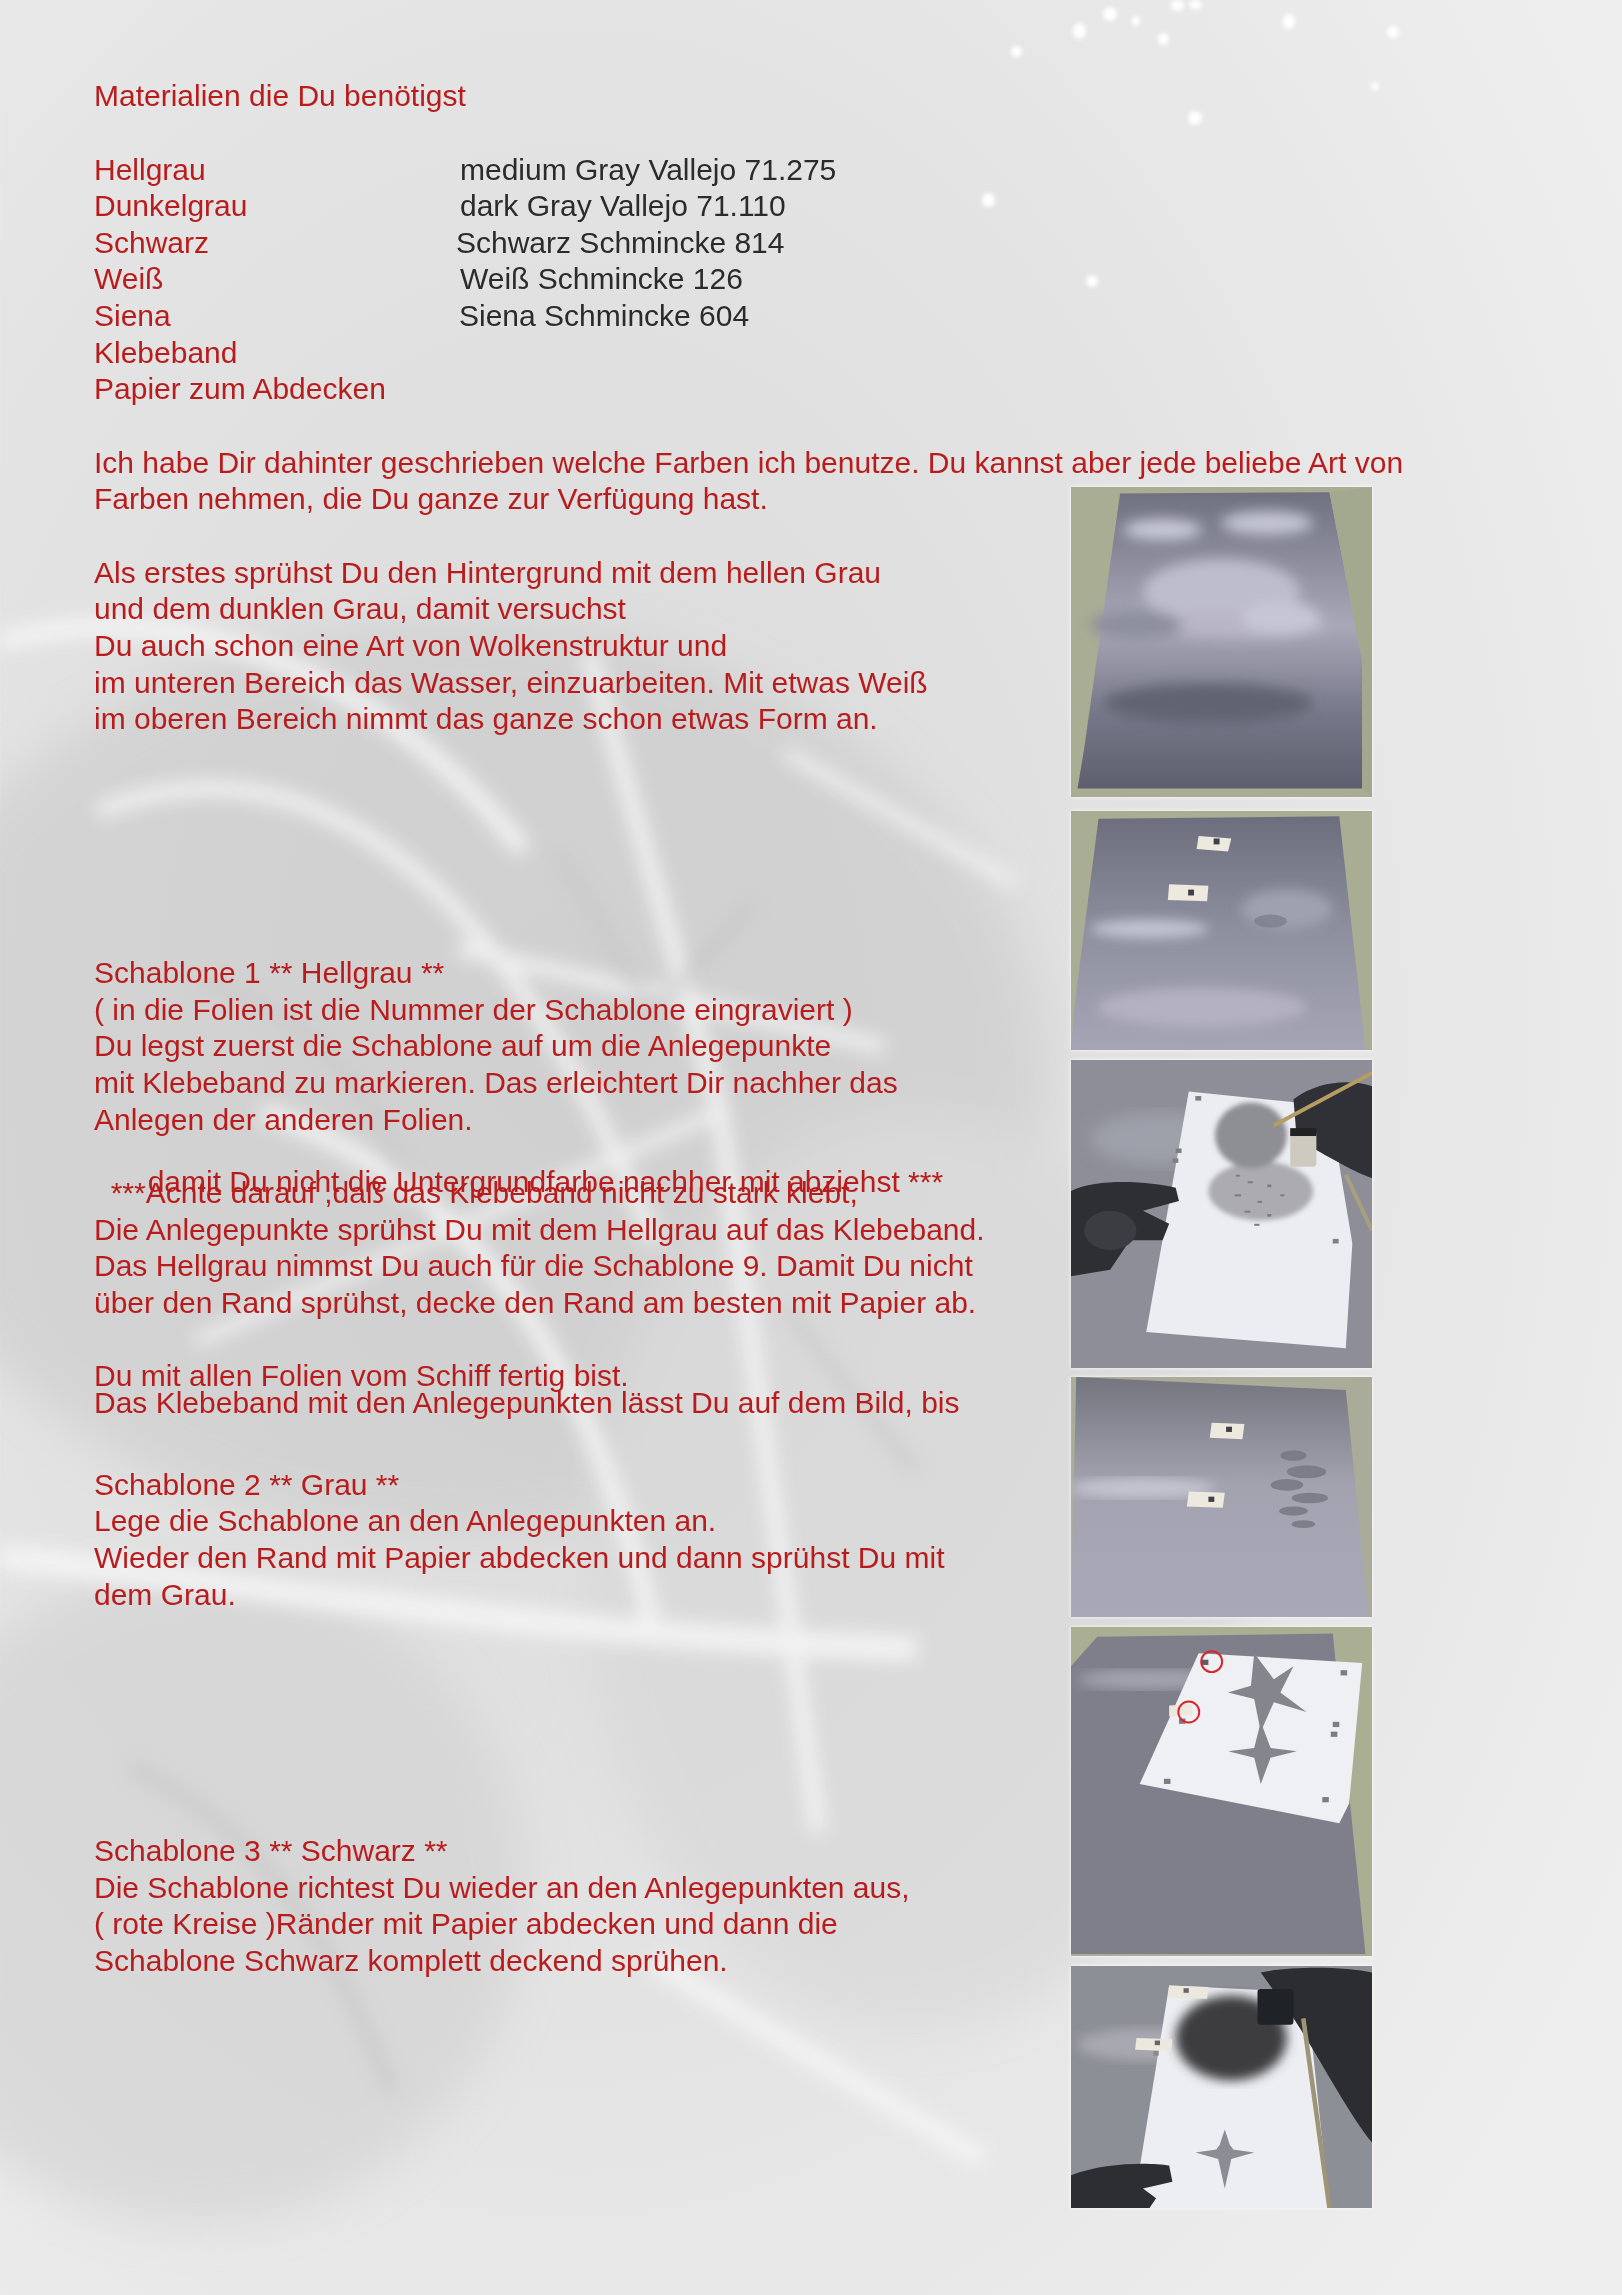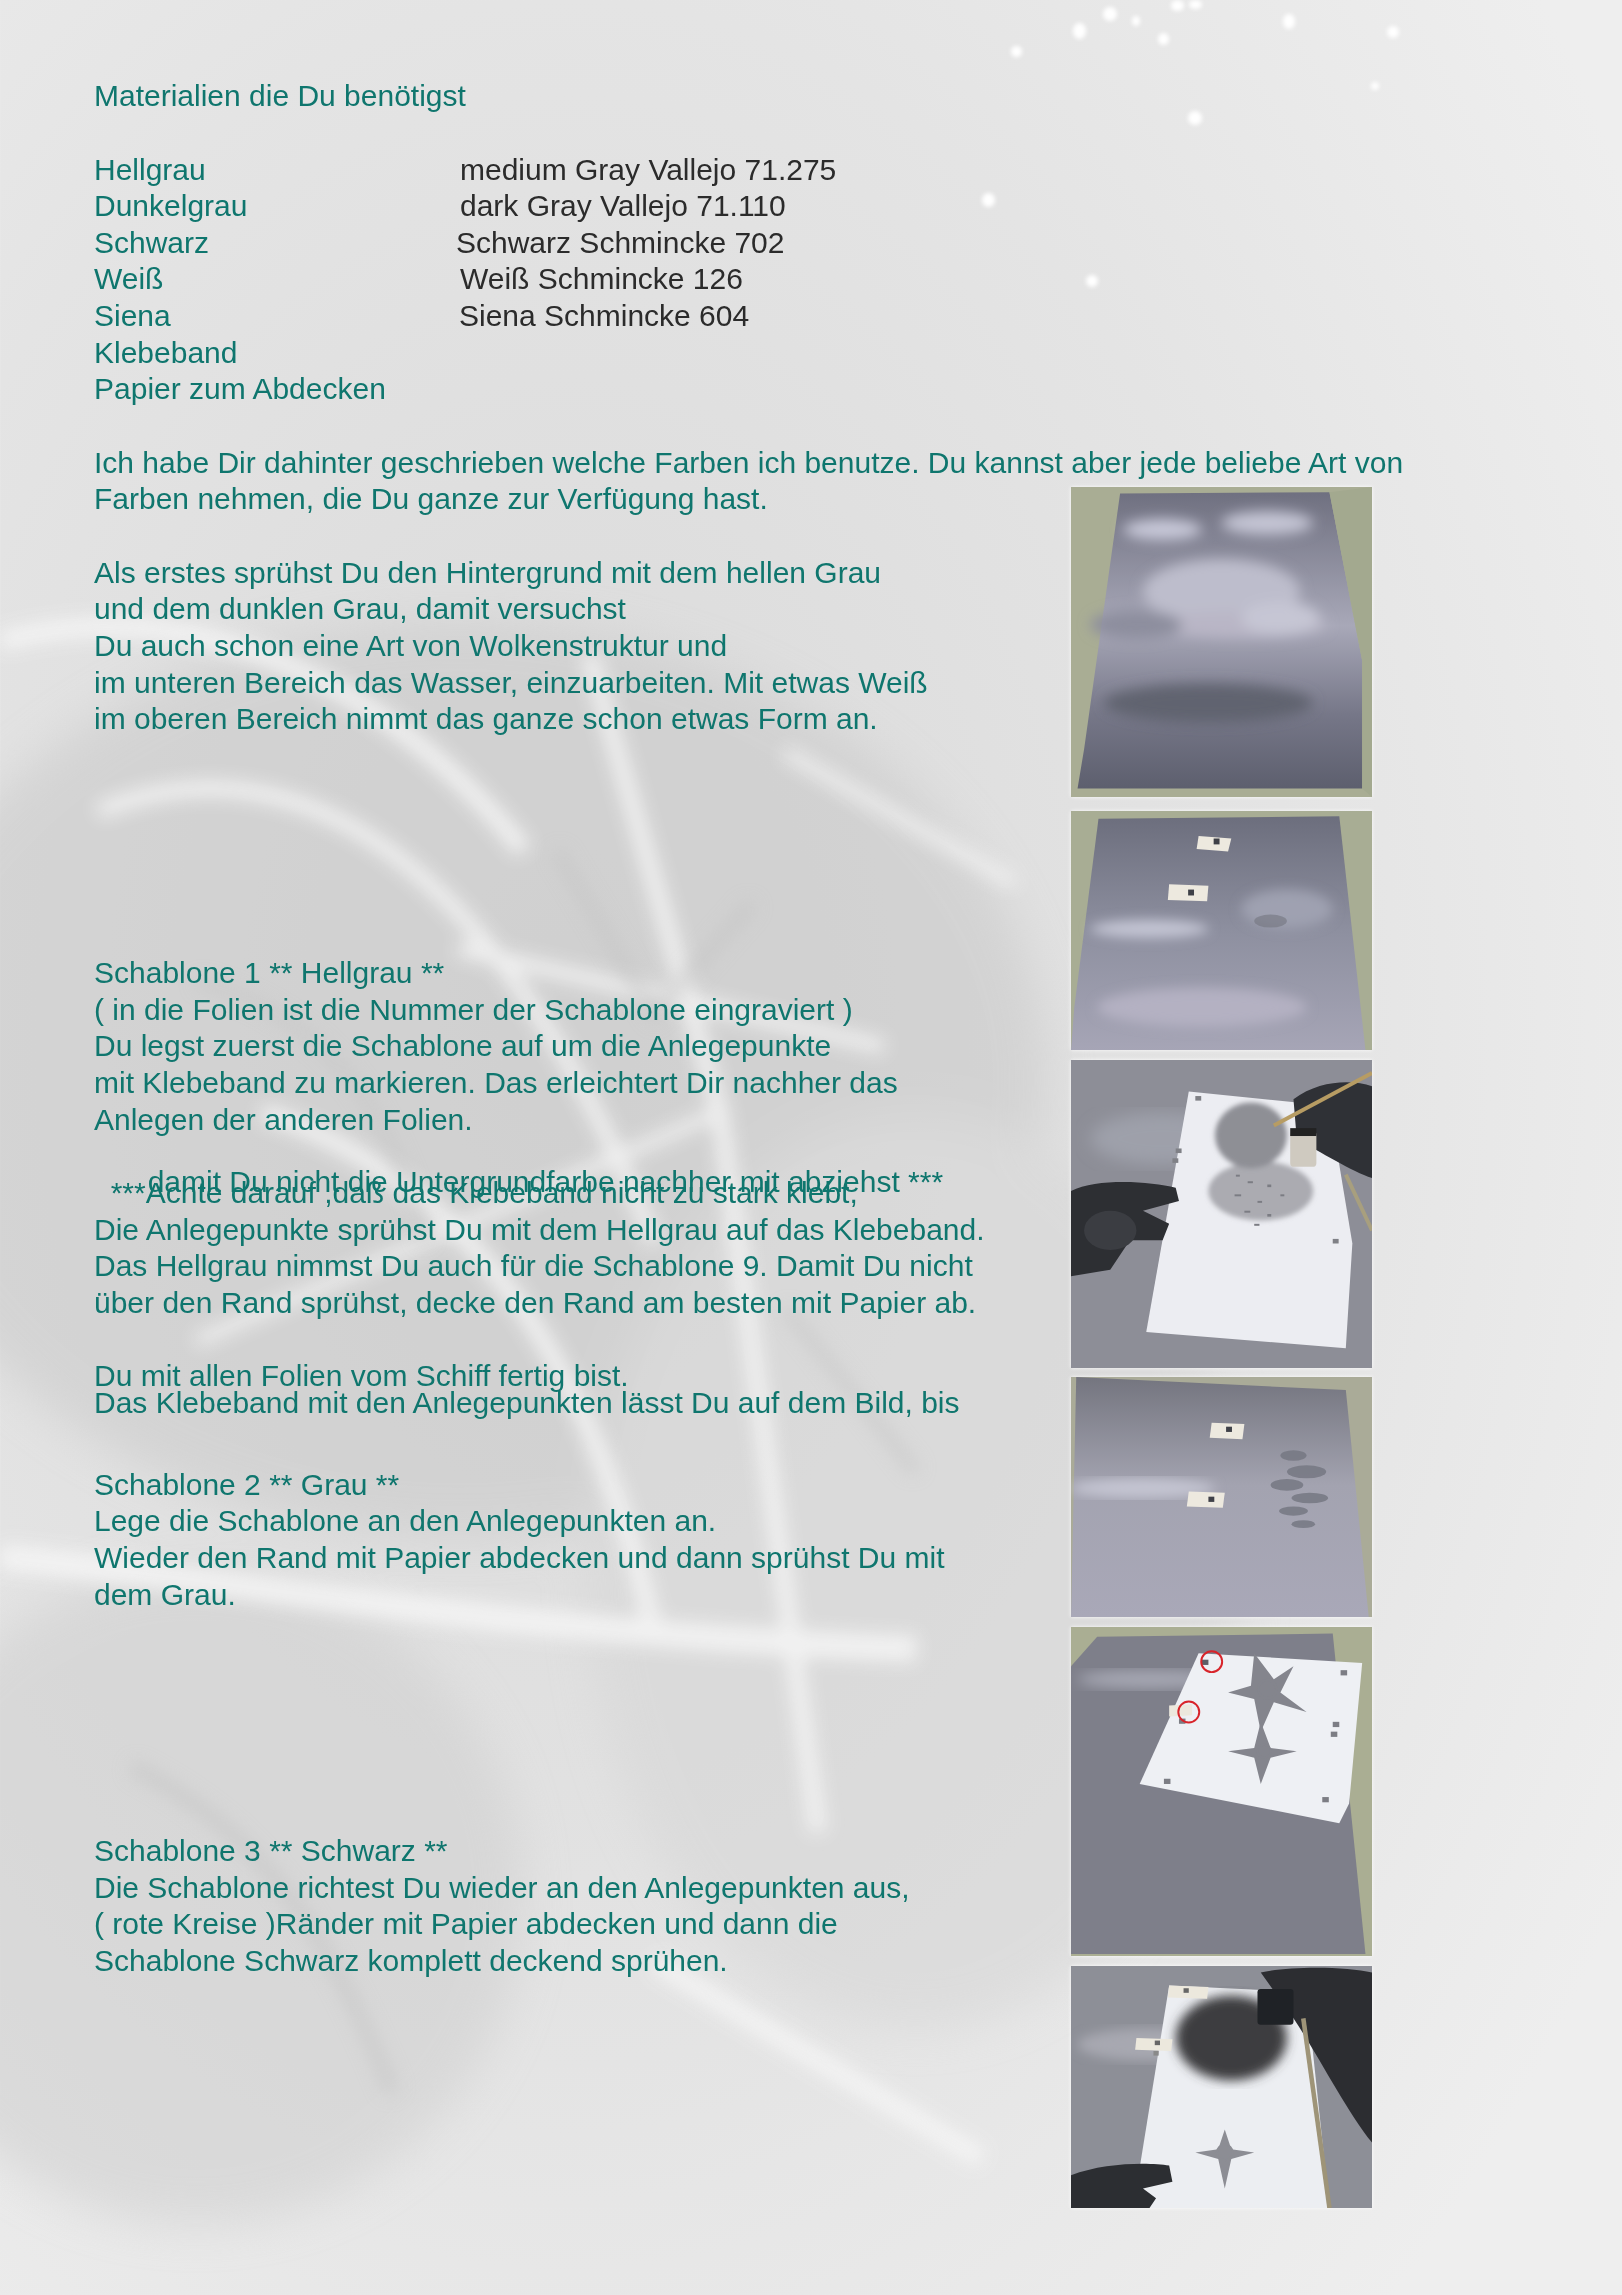--- a/index.html
+++ b/index.html
@@ -6,21 +6,21 @@
   body {
     width: 1623px; height: 2295px; position: relative; overflow: hidden;
     background: #ebebeb;
     font-family: "Liberation Sans", sans-serif;
     color: #2a2a2a;
   }
   
   .bg-art { position: absolute; inset: 0; pointer-events: none; }
   .sparkle { position: absolute; border-radius: 50%; background: #ffffff; filter: blur(2px); }
 
-  .txt { position: absolute; left: 94px; font-size: 30px; line-height: 37px; white-space: pre; color: #0f766e; }
+  .txt { position: absolute; left: 94px; font-size: 30px; line-height: 37px; white-space: pre; color: #b91c1c; }
   .bold { font-weight: normal; }
   .col2 { position: absolute; font-size: 30px; line-height: 37px; white-space: pre; color: #2b2b2b; }
 
   .photo {
     position: absolute; left: 1071px; width: 301px; overflow: hidden;
     box-shadow: 0 0 3.9px rgba(255,255,255,0.9);
   }
   .photo svg { display: block; width: 100%; height: 100%; }
 </style>
 </head>
@@ -78,21 +78,21 @@
 <div class="sparkle" style="left:1371px;top:82px;width:7.9px;height:7.9px"></div>
 <div class="sparkle" style="left:1387px;top:26px;width:11.8px;height:11.8px"></div>
 
 <div class="txt" style="top:77px">Materialien die Du benötigst</div>
 
 <div class="txt" style="top:151px">Hellgrau</div>
 <div class="col2" style="left:460px;top:151px">medium Gray Vallejo 71.275</div>
 <div class="txt" style="top:187px">Dunkelgrau</div>
 <div class="col2" style="left:460px;top:187px">dark Gray Vallejo 71.110</div>
 <div class="txt" style="top:224px">Schwarz</div>
-<div class="col2" style="left:456px;top:224px">Schwarz Schmincke 702</div>
+<div class="col2" style="left:456px;top:224px">Schwarz Schmincke 814</div>
 <div class="txt" style="top:260px">Weiß</div>
 <div class="col2" style="left:460px;top:260px">Weiß Schmincke 126</div>
 <div class="txt" style="top:297px">Siena</div>
 <div class="col2" style="left:459px;top:297px">Siena Schmincke 604</div>
 <div class="txt" style="top:334px">Klebeband</div>
 <div class="txt" style="top:370px">Papier zum Abdecken</div>
 
 <div class="txt" style="top:444px">Ich habe Dir dahinter geschrieben welche Farben ich benutze. Du kannst aber jede beliebe Art von</div>
 <div class="txt" style="top:480px">Farben nehmen, die Du ganze zur Verfügung hast.</div>
 

